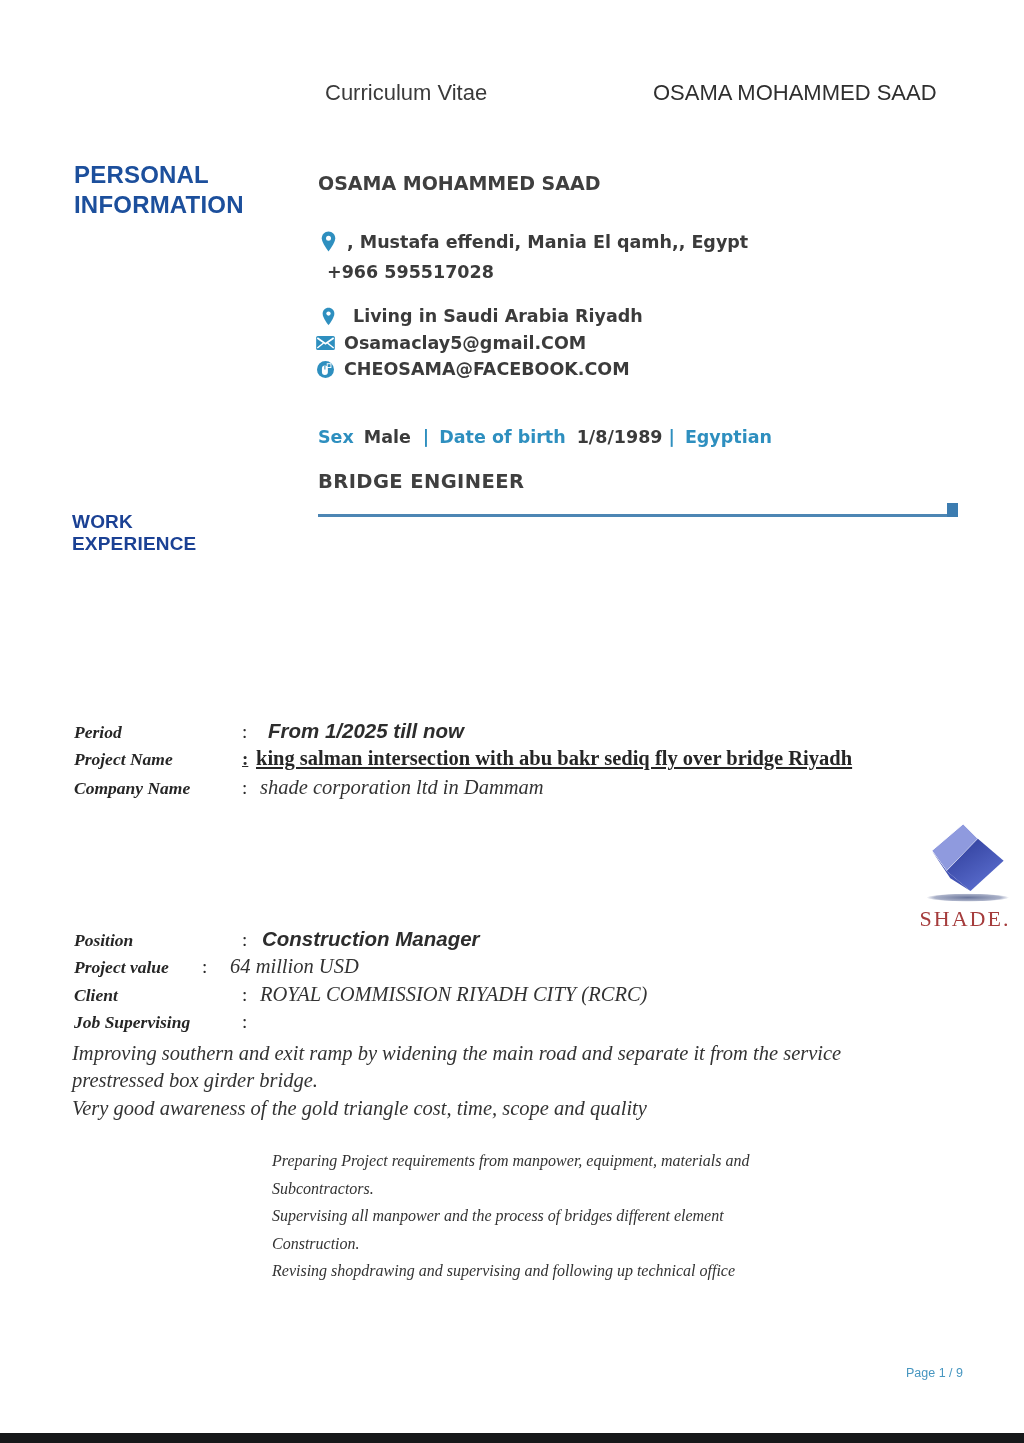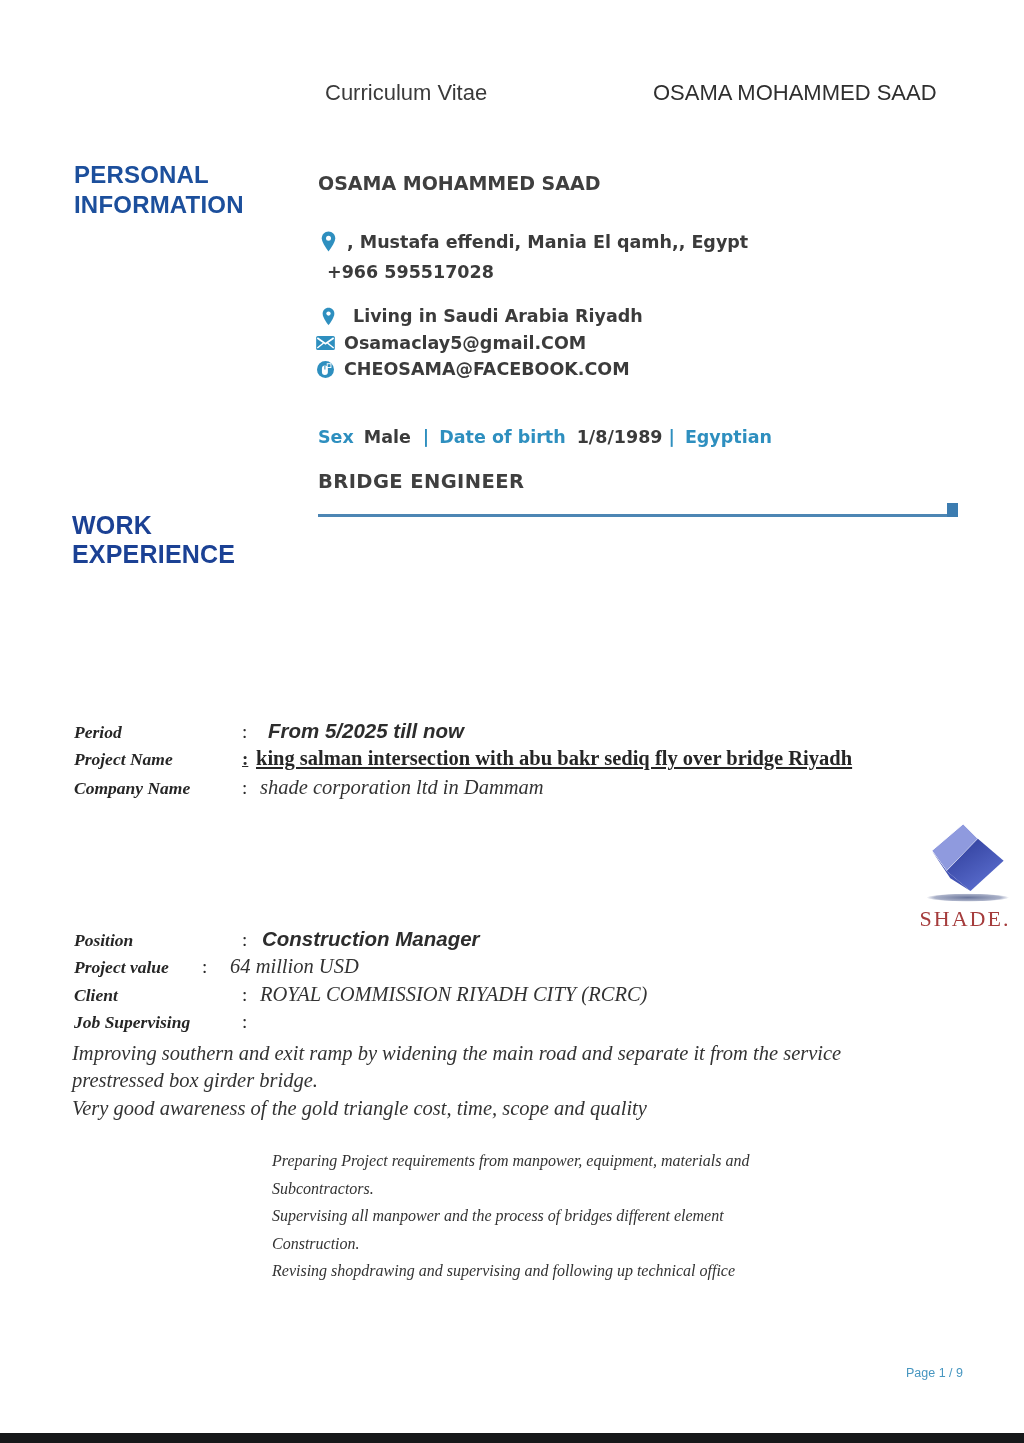--- a/index.html
+++ b/index.html
@@ -10,21 +10,21 @@
   
   .hdr-title{position:absolute;left:325px;top:80px;font-size:22px;color:#3a3a3a;}
   .hdr-name{position:absolute;left:653px;top:80px;font-size:22px;color:#2f2f2f;}
   
   .sec-title{
     position:absolute;font-weight:bold;color:#1c4f9c;line-height:1.25;
     font-size:24px;letter-spacing:.2px;
   }
   .work-title{
     position:absolute;left:72px;top:511px;width:190px;font-weight:bold;color:#1b4194;
-    font-size:25px;line-height:1.15;letter-spacing:.2px;
+    font-size:19px;line-height:1.15;letter-spacing:.2px;
   }
   
   .content-name{position:absolute;left:318px;top:172px;font-size:19px;font-weight:bold;color:#3f3f3f;
     font-family:"DejaVu Sans","Liberation Sans",sans-serif;}
   .c-row{position:absolute;display:flex;align-items:center;gap:9px;}
   .c-text{font-family:"DejaVu Sans","Liberation Sans",sans-serif;font-weight:bold;
     font-size:17.5px;color:#3b3b3b;white-space:nowrap;}
   .blue{color:#2e8fbf;}
   .sep{margin:0 4px;}
   .icn{display:inline-flex;align-items:center;justify-content:center;width:20px;}
@@ -134,21 +134,21 @@
 
   <div class="divider">
     <span class="divider-tick"></span>
   </div>
 
   <div class="work-title">WORK EXPERIENCE</div>
 
   <div class="f-row" style="top:719px">
     <span class="f-label">Period</span>
     <span class="f-colon">:</span>
-    <span class="v-sansbi">From 5/2025 till now</span>
+    <span class="v-sansbi">From 1/2025 till now</span>
   </div>
 
   <div class="f-row" style="top:747px">
     <span class="f-label">Project Name</span>
     <span class="f-colon colon-u">:</span>
     <span class="v-serif-bold-u">king salman intersection with abu bakr sediq fly over bridge Riyadh</span>
   </div>
 
   <div class="f-row" style="top:776px">
     <span class="f-label">Company Name</span>

